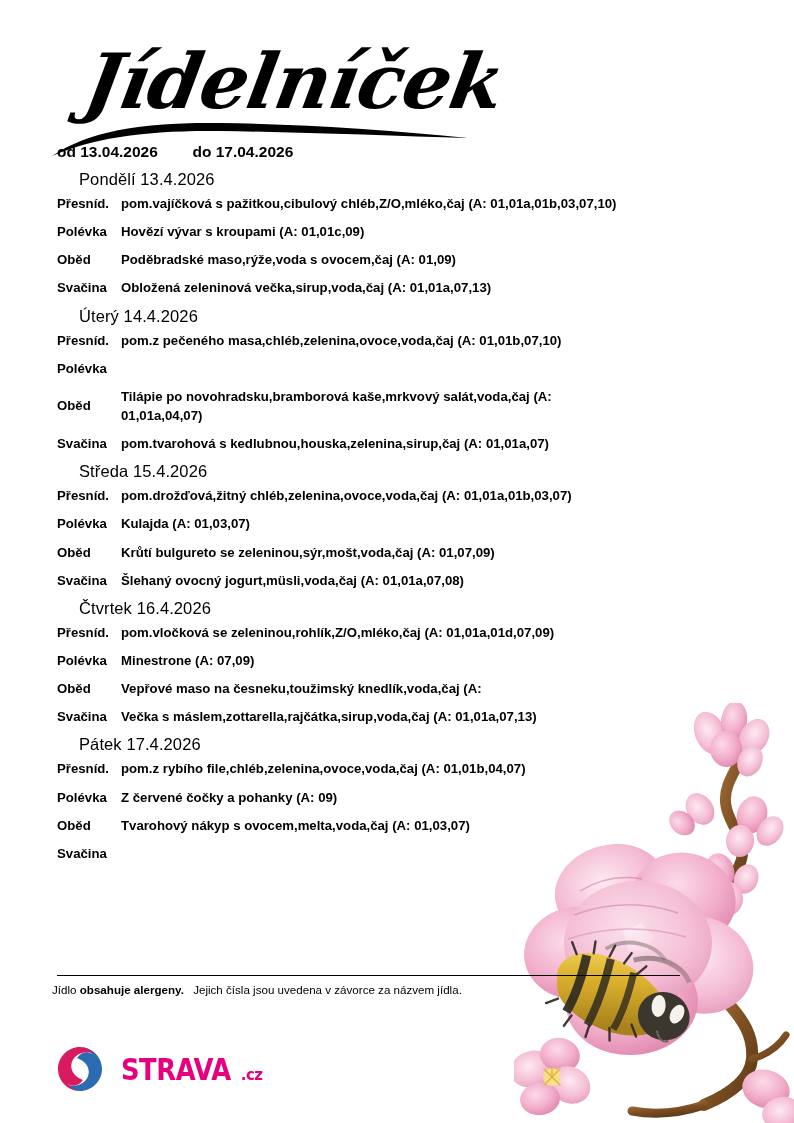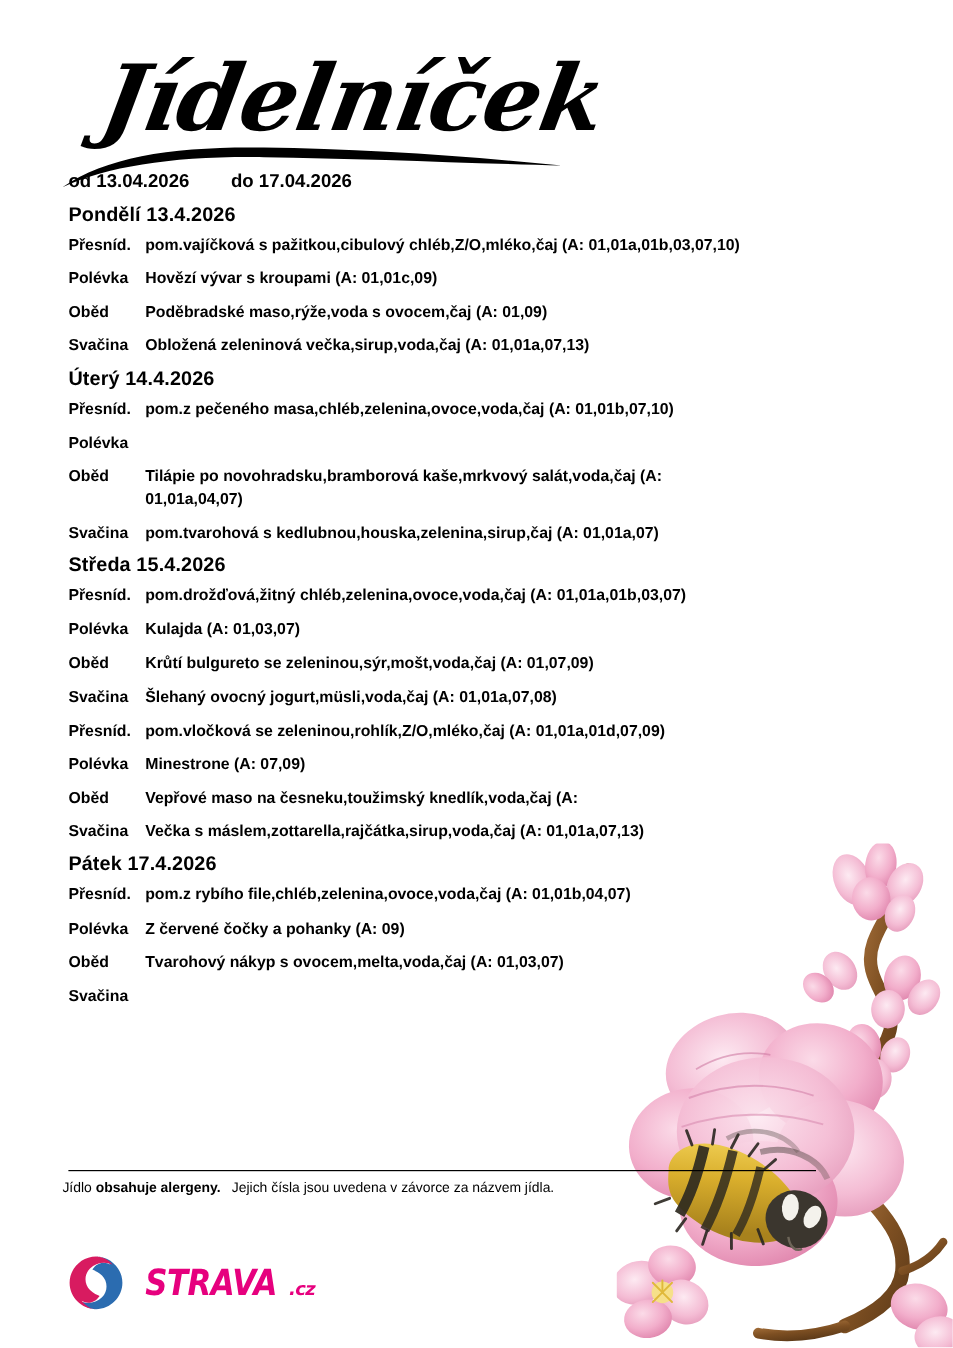--- a/index.html
+++ b/index.html
@@ -74,29 +74,29 @@
     left: 0;
     top: 170px;
     width: 794px;
     z-index: 2;
   }
   .day {
     position: relative;
   }
   .day-title {
     font-size: 16.5px;
-    font-weight: 700;
-    padding-left: 57px;
+    font-weight: 400;
+    padding-left: 79px;
     margin: 0 0 5px 0;
     letter-spacing: 0.1px;
   }
   .day + .day { }
   .row {
     display: flex;
-    align-items: flex-start;
+    align-items: center;
     margin-bottom: 9px;
   }
   .row-label {
     flex: 0 0 121px;
     padding-left: 57px;
     box-sizing: border-box;
     font-size: 13.2px;
     font-weight: 700;
     line-height: 1.45;
   }
@@ -140,21 +140,20 @@
     align-items: center;
     z-index: 3;
   }
   #brand-mark { width: 46px; height: 46px; }
   #brand-text {
     margin-left: 9px;
     display: flex;
     align-items: baseline;
     font-family: "DejaVu Sans", sans-serif;
     font-weight: 700;
-    font-style: italic;
     color: #e6007e;
     letter-spacing: -0.5px;
     text-align: center;
   }
   #brand-name { font-size: 30px; transform: scaleX(0.86); transform-origin: left baseline; }
   #brand-tld { font-size: 15px; margin-left: 1px; }
 </style>
 </head>
 <body>
 
@@ -336,20 +335,21 @@
       <div class="row">
         <div class="row-label">Oběd</div>
         <div class="row-text">Krůtí bulgureto se zeleninou,sýr,mošt,voda,čaj  (A: 01,07,09)</div>
       </div>
       <div class="row">
         <div class="row-label">Svačina</div>
         <div class="row-text">Šlehaný ovocný jogurt,müsli,voda,čaj  (A: 01,01a,07,08)</div>
       </div>
     </div>
     <div class="day">
+      <div class="day-title">Čtvrtek 16.4.2026</div>
       <div class="row">
         <div class="row-label">Přesníd.</div>
         <div class="row-text">pom.vločková se zeleninou,rohlík,Z/O,mléko,čaj  (A: 01,01a,01d,07,09)</div>
       </div>
       <div class="row">
         <div class="row-label">Polévka</div>
         <div class="row-text">Minestrone  (A: 07,09)</div>
       </div>
       <div class="row">
         <div class="row-label">Oběd</div>

